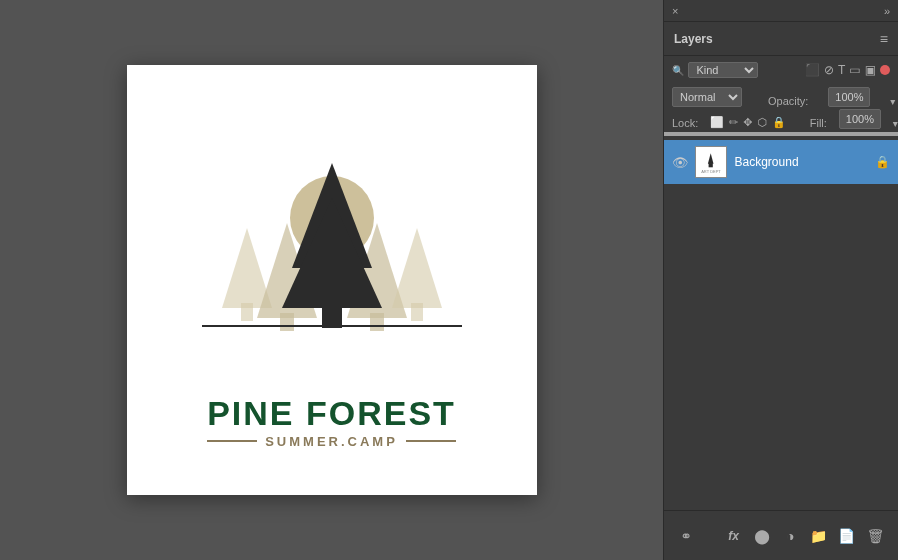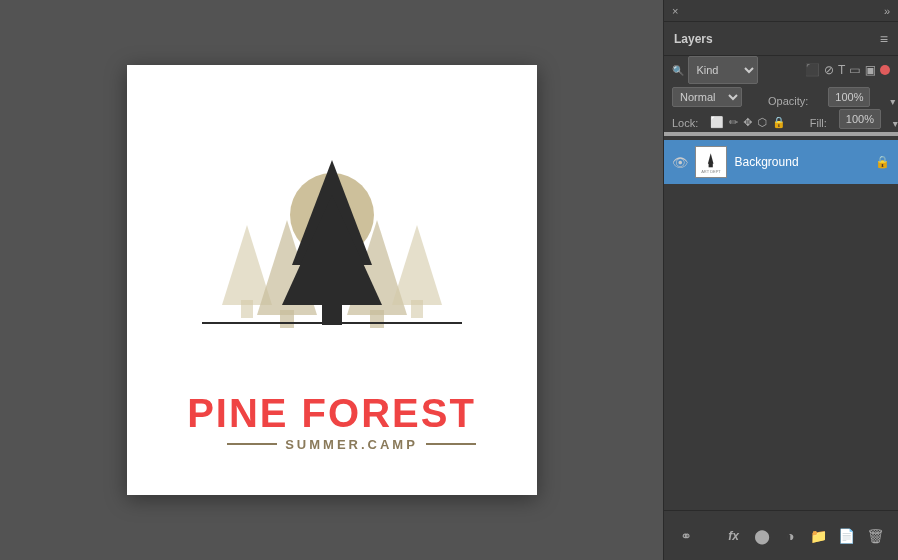--- a/index.html
+++ b/index.html
@@ -42,23 +42,23 @@
       height: 280px;
     }
 
     .logo-text-area {
       text-align: center;
       margin-top: 8px;
     }
 
     .pine-forest-title {
       font-family: 'Arial Black', Arial, sans-serif;
-      font-size: 40px;
+      font-size: 34px;
       font-weight: 900;
-      color: #ef4444;
+      color: #14532d;
       letter-spacing: 2px;
       text-transform: uppercase;
       line-height: 1;
     }
 
     .divider-line {
       display: flex;
       align-items: center;
       justify-content: flex-end;
       gap: 8px;
@@ -148,21 +148,21 @@
     .search-icon-small {
       color: #aaa;
       font-size: 10px;
     }
 
     .kind-select {
       background: #555;
       border: 1px solid #666;
       color: #ccc;
       font-size: 11px;
-      height: 28px;
+      height: 16px;
       width: 70px;
       border-radius: 2px;
       padding: 0 3px;
       cursor: pointer;
     }
 
     .filter-icons {
       display: flex;
       gap: 4px;
       margin-left: auto;

